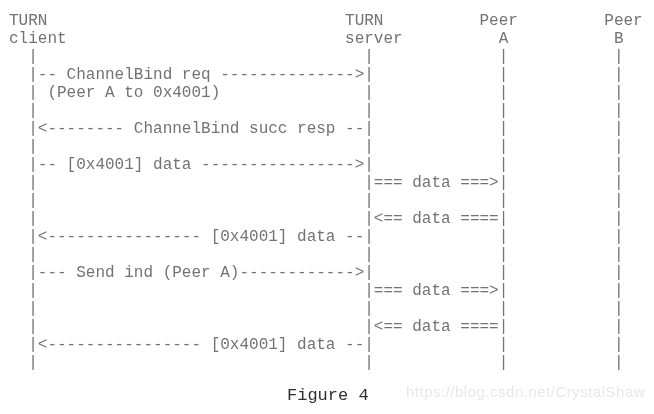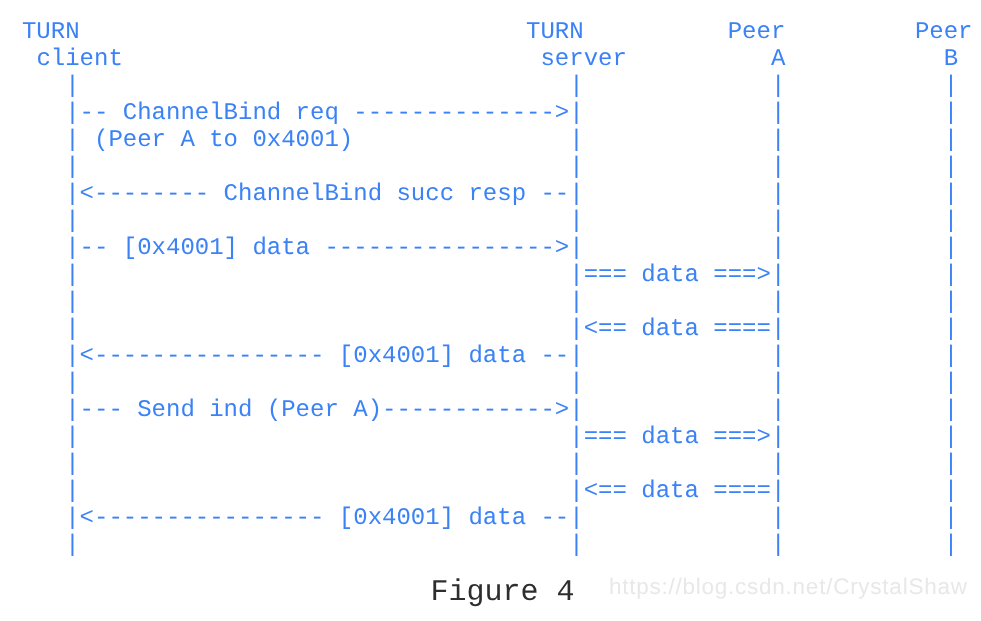--- a/index.html
+++ b/index.html
@@ -9,28 +9,27 @@
     height: 414px;
     background: #ffffff;
     overflow: hidden;
   }
   pre.art {
     margin: 0;
     padding: 12px 0 0 9px;
     font-family: "Liberation Mono", "DejaVu Sans Mono", monospace;
     font-size: 16px;
     line-height: 18px;
-    color: #3b82f6;
+    color: #737373;
     white-space: pre;
-    text-align: center;
   }
   .caption {
     margin: 15px 0 0 287px;
     font-family: "Liberation Mono", "DejaVu Sans Mono", monospace;
-    font-size: 20px;
+    font-size: 17px;
     line-height: 18px;
     color: #2e2e2e;
   }
   .watermark {
     position: absolute;
     left: 406px;
     top: 383px;
     font-family: "Liberation Sans", sans-serif;
     font-size: 15px;
     color: #e8e8e8;

